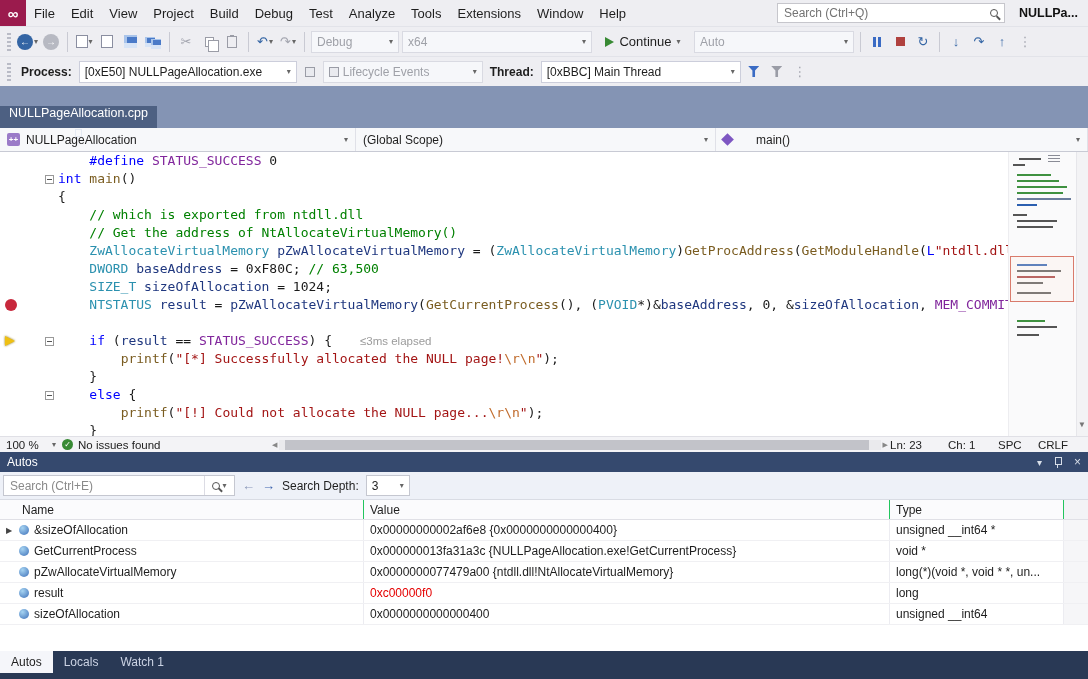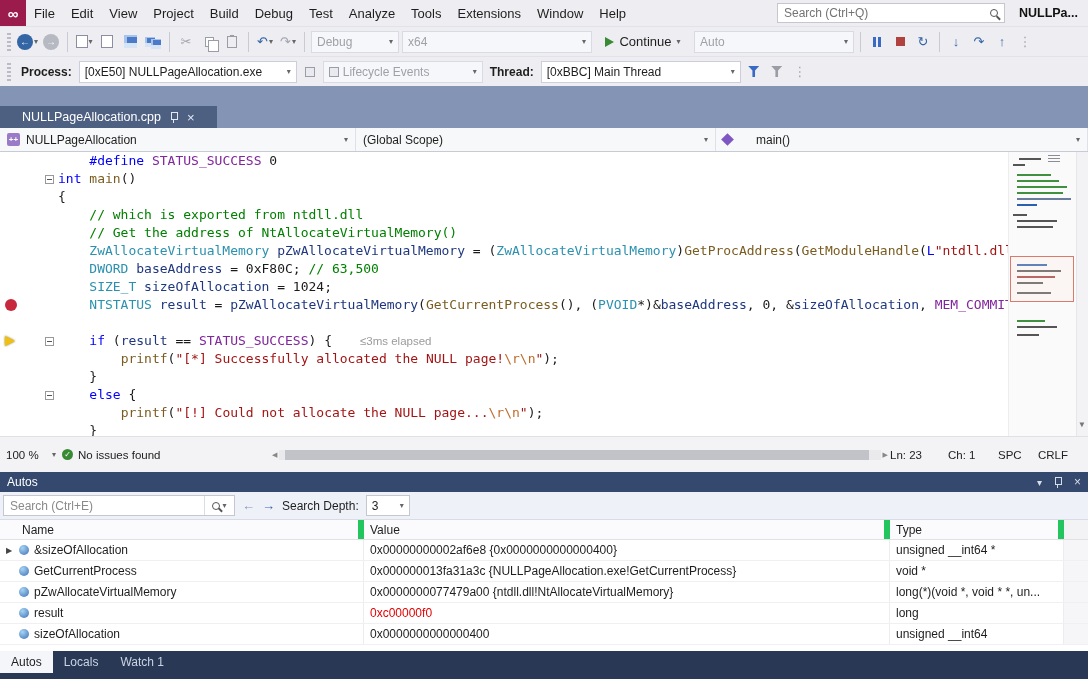--- a/index.html
+++ b/index.html
@@ -40,21 +40,21 @@
   .combo.disabled { color:#9FA1A8; background:#F6F7FA; border-color:#D9DAE2; }
   .playicon { width:0; height:0; border-top:5px solid transparent; border-bottom:5px solid transparent; border-left:9px solid #388A34; display:inline-block; }
   .pauseicon { width:8px; height:10px; border-left:3px solid #3a6bc4; border-right:3px solid #3a6bc4; display:inline-block; }
   .stopicon { width:9px; height:9px; background:#B0413E; display:inline-block; }
   .funnel { width:11px; height:11px; background:#3a6bc4; clip-path:polygon(0 0,100% 0,62% 42%,62% 100%,38% 100%,38% 42%); display:inline-block; }
   .funnel.gray { background:#9A9CA6; }
   .lbl { font-size:12px; font-weight:bold; padding:0 4px; white-space:nowrap; }
   .sqicon { width:10px; height:10px; border:1px solid #9A9CA6; background:#E9EAEF; display:inline-block; }
   
   .tabband { height:42px; flex:none; background:#8494B4; display:flex; align-items:flex-end; }
-  .doctab { height:22px; background:#4D6082; color:#fff; display:flex; align-items:center; gap:9px; padding:0 22px; font-size:12.5px; white-space:nowrap; }
+  .doctab { height:22px; background:#4D6082; color:#fff; display:flex; align-items:center; gap:9px; padding:0 9px; font-size:12.5px; white-space:nowrap;flex-direction:column; }
   .pin { width:8px; height:11px; position:relative; display:inline-block; }
   .pin::before { content:""; position:absolute; top:0; left:1px; width:5px; height:6px; border:1px solid #E4E9F2; }
   .pin::after { content:""; position:absolute; top:7px; left:3px; width:1px; height:4px; background:#E4E9F2; }
   .tab-close { color:#E4E9F2; font-size:13px; line-height:1; }
   
   .navbar { height:24px; flex:none; display:flex; background:#F7F8FA; border-bottom:1px solid #C8CAD4; font-size:12px; }
   .navcombo { display:flex; align-items:center; gap:6px; padding:0 7px; border-right:1px solid #E0E1E8; }
   .navcombo .dd { margin-left:auto; }
   .navcombo.c1 { width:356px; } .navcombo.c2 { width:360px; } .navcombo.c3 { flex:1;gap:20px; }
   .cppicon { width:13px; height:13px; background:#9B7BC8; color:#fff; font-size:8px; font-weight:bold; display:flex; align-items:center; justify-content:center; border-radius:2px; }
@@ -74,21 +74,21 @@
   .tk-p{color:#1b1b1b} .tk-k{color:#0000ff} .tk-t{color:#2b91af} .tk-m{color:#81269c}
   .tk-c{color:#008000} .tk-s{color:#a31515} .tk-e{color:#c06a2a} .tk-f{color:#7a5c20} .tk-v{color:#1f377f}
   .minimap { position:absolute; top:0; right:12px; bottom:0; width:68px; background:#FAFAFB; border-left:1px solid #EDEDF0; }
   .mmark { position:absolute; height:2px; }
   .mviewport { position:absolute; left:1px; right:2px; border:1px solid #D97B6C; background:rgba(255,235,225,0.25); }
   .vscroll { position:absolute; top:0; right:0; bottom:0; width:12px; background:#F3F3F5; border-left:1px solid #E6E6EA; }
   .split-grip { position:absolute; top:3px; right:28px; width:12px; height:8px;
     background:repeating-linear-gradient(to bottom,#8A8C96 0 1px,transparent 1px 3px); }
   .scroll-down { position:absolute; bottom:2px; right:1px; font-size:8px; color:#777; width:10px; text-align:center; }
   
-  .estatus { height:36px; flex:none; display:flex; align-items:center; background:#F3F3F6; border-top:1px solid #E0E0E6; font-size:11.5px; color:#222; }
+  .estatus { height:16px; flex:none; display:flex; align-items:center; background:#F3F3F6; border-top:1px solid #E0E0E6; font-size:11.5px; color:#222; }
   .zoom { width:62px; display:flex; align-items:center; justify-content:space-between; padding:0 6px 0 6px; flex:none; }
   .health { width:208px; display:flex; align-items:center; gap:5px; flex:none; }
   .checkcircle { width:11px; height:11px; border-radius:50%; background:#388A34; color:#fff; font-size:8px; display:flex; align-items:center; justify-content:center; flex:none; }
   .hscroll { flex:1; height:100%; display:flex; align-items:center; gap:2px; padding:0 2px; }
   .harrow { font-size:7px; color:#888; flex:none; }
   .htrack { flex:1; height:10px; background:#EAEAED; position:relative; }
   .hthumb { position:absolute; left:1%; width:97%; top:0; bottom:0; background:#C2C3C9; }
   .eright { width:198px; flex:none; display:flex; align-items:center; }
   .eright span { display:inline-block; }
   .e-ln{width:58px;} .e-ch{width:50px;} .e-spc{width:40px;} .e-eol{width:44px;}
@@ -100,21 +100,21 @@
   .pin2::after { content:""; position:absolute; top:7px; left:3px; width:1px; height:4px; background:#D8DEE8; }
   .autos-search { height:28px; flex:none; background:#EEF1F8; border-bottom:1px solid #D9DCE4; display:flex; align-items:center; gap:7px; padding:0 3px; }
   .searchbox { width:232px; height:21px; background:#fff; border:1px solid #C5C7D0; display:flex; align-items:center; font-size:12px; color:#8a8a8a; }
   .searchbox .ph { padding-left:6px; flex:1; }
   .searchbox .magwrap { border-left:1px solid #DCDCE4; width:30px; height:100%; display:flex; align-items:center; justify-content:center; gap:2px; }
   .resarrow { font-size:13px; line-height:1; }
   .depthlbl { font-size:12px; color:#1e1e1e; white-space:nowrap; }
   .depthcombo { width:44px; height:21px; background:#fff; border:1px solid #C5C7D0; display:flex; align-items:center; padding:0 5px; font-size:12px; }
   .depthcombo .dd { margin-left:auto; }
   .gridhead { height:20px; flex:none; display:grid; grid-template-columns:364px 526px 174px 1fr; background:#FBFBFD; border-bottom:1px solid #E0E0E6; font-size:12px; align-items:center; }
-  .gridhead div { padding-left:6px; border-right:6px solid #22c55e; height:100%; display:flex; align-items:center; }
+  .gridhead div { padding-left:6px; border-right:1px solid #22c55e; height:100%; display:flex; align-items:center; }
   .gridhead .h-name { padding-left:22px; }
   .gridhead .h-sb { border-right:none; background:#F3F3F6; }
   .gridbody { flex:1; background:#fff; overflow:hidden; display:flex; flex-direction:column; }
   .arow { height:21px; flex:none; display:grid; grid-template-columns:364px 526px 174px 1fr; font-size:12px; border-bottom:1px solid #F0F0F3; align-items:center; }
   .acell { padding-left:6px; height:100%; display:flex; align-items:center; border-right:1px solid #ECECF1; overflow:hidden; white-space:nowrap; }
   .acell.name { gap:5px; padding-left:4px; }
   .acell.sb { border-right:none; background:#F6F6F8; }
   .expander { width:10px; font-size:8px; color:#444; text-align:center; flex:none; }
   .varicon { width:10px; height:10px; border-radius:50%; flex:none;
     background:radial-gradient(circle at 35% 30%, #a6d4f2, #3d6fb8); }

